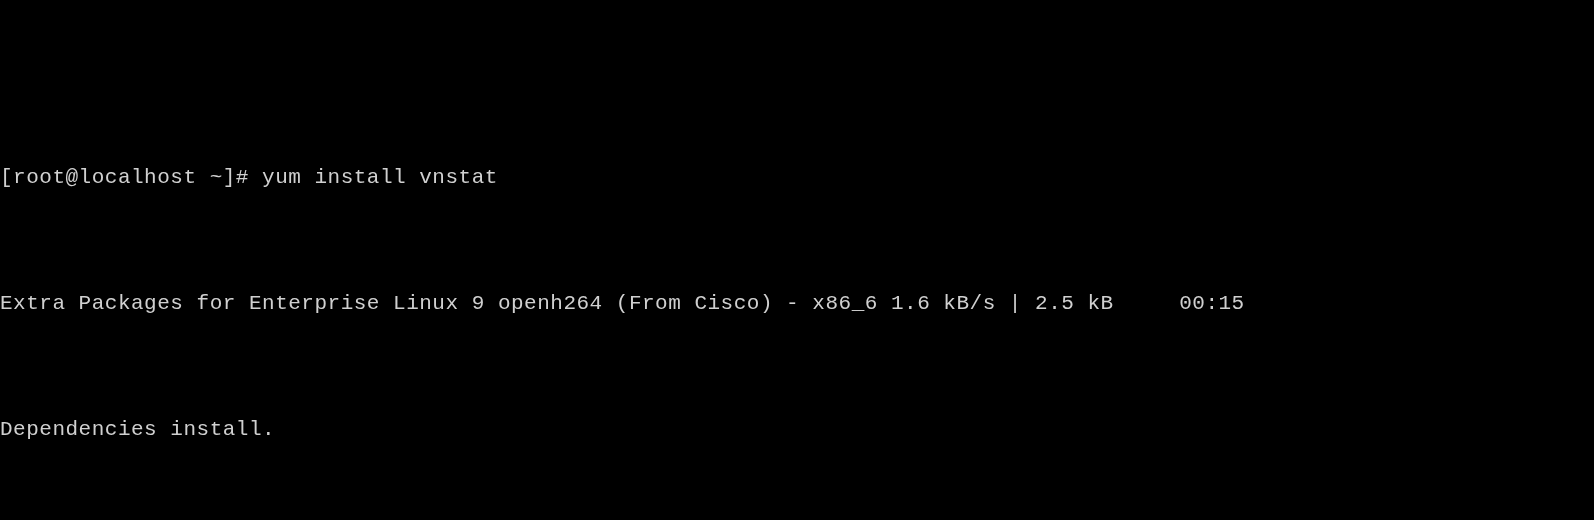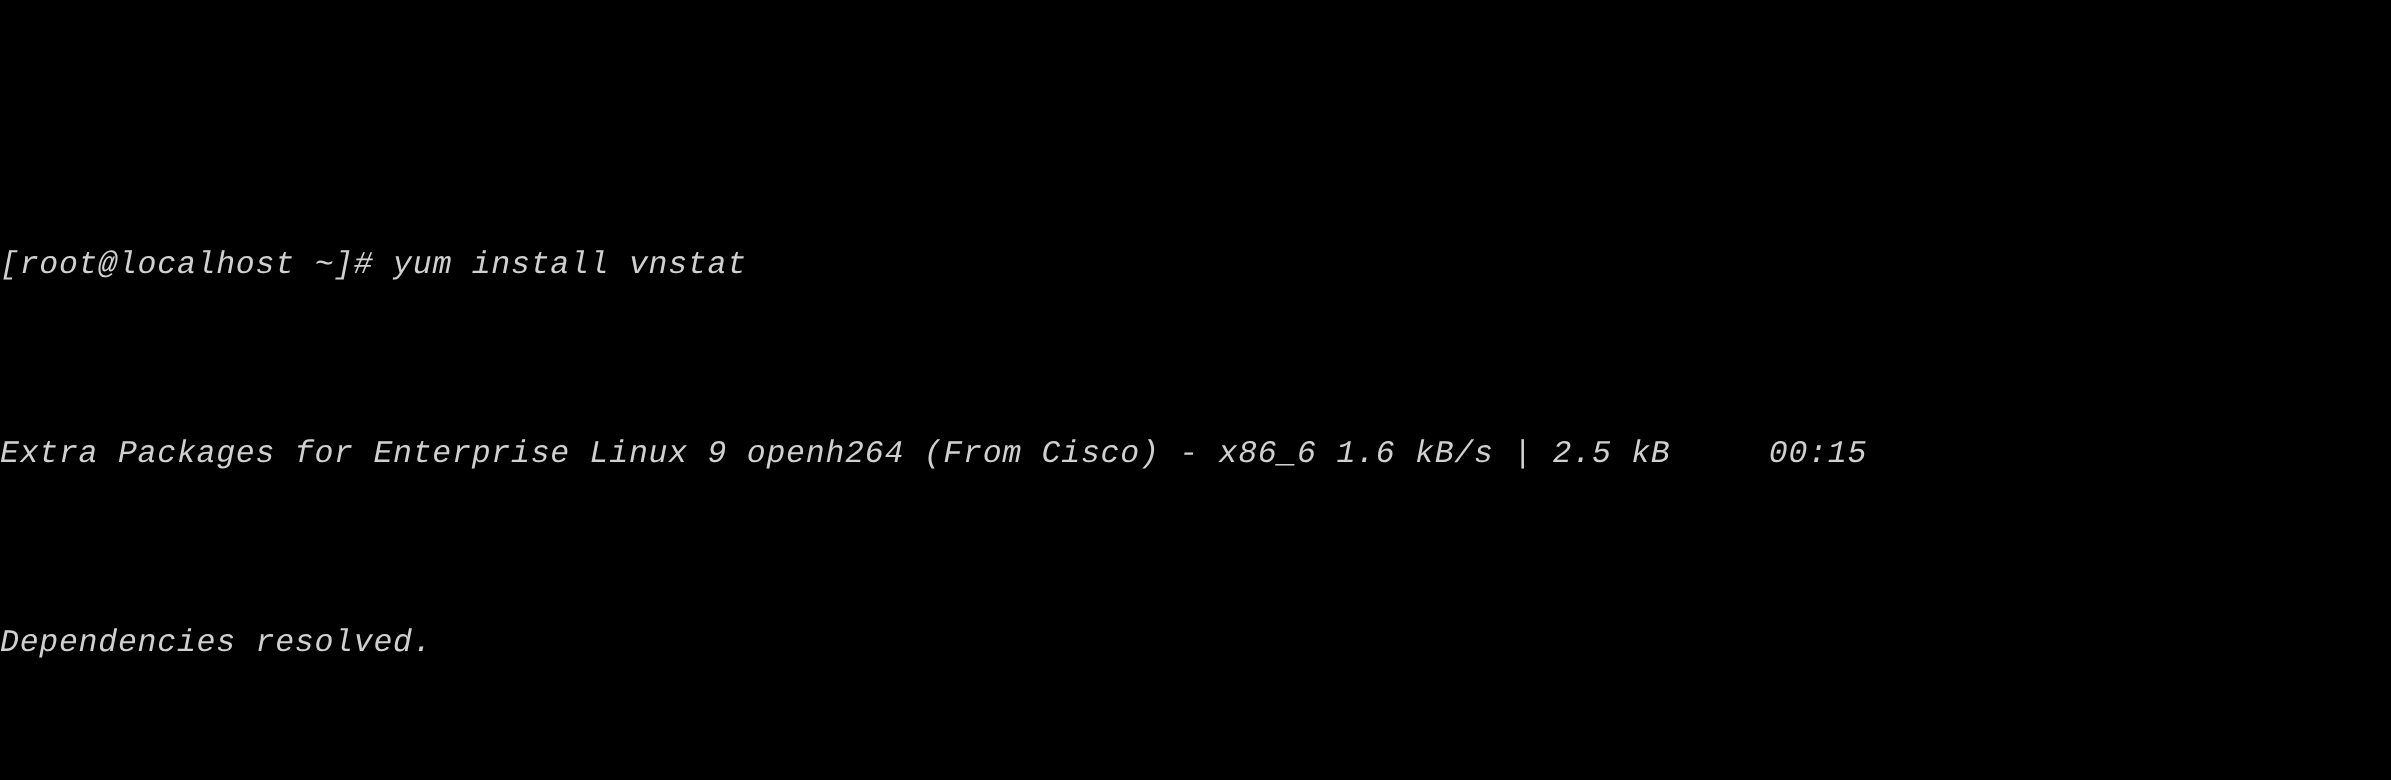--- a/index.html
+++ b/index.html
@@ -14,42 +14,41 @@
       font-size: 21px;
       line-height: 1.5;
       white-space: pre;
       letter-spacing: 0.5px;
       padding: 4px 0;
       width: 1594px;
       overflow: hidden;
     }
     .line {
       white-space: pre;
-      font-style: italic;
     }
     .prompt-user {
       color: #d0d0d0;
     }
     .cmd {
       color: #d0d0d0;
     }
   </style>
 </head>
 <body>
 
 
 
 
 <div class="line"><span class="prompt-user">[root@localhost ~]# </span><span class="cmd">yum install vnstat</span></div>
 
 
 <div class="line">Extra Packages for Enterprise Linux 9 openh264 (From Cisco) - x86_6 1.6 kB/s | 2.5 kB     00:15</div>
 
 
-<div class="line">Dependencies resolved.</div>
+<div class="line">Dependencies install.</div>
 
 
 
 
 
 
 
 
 
 

